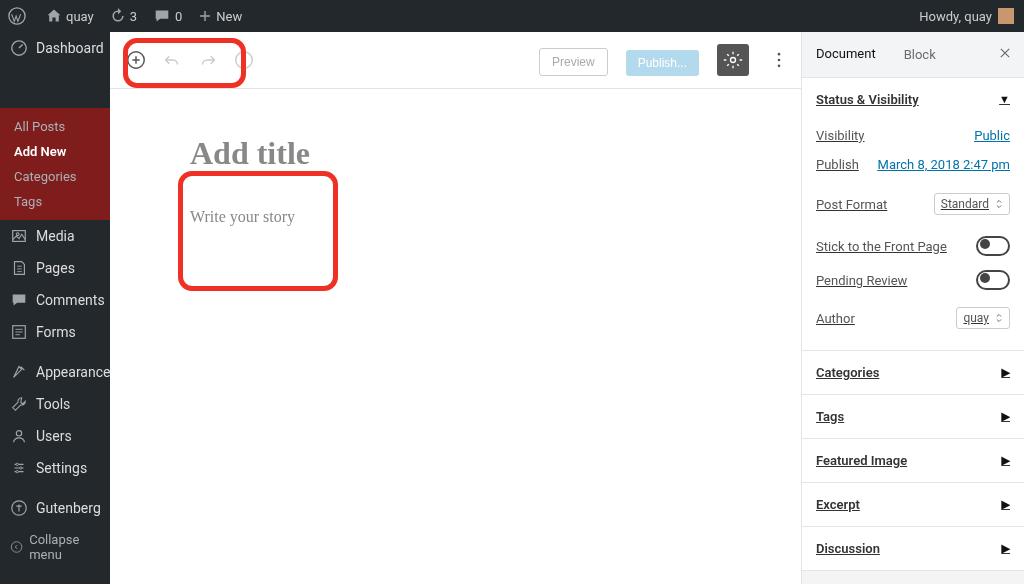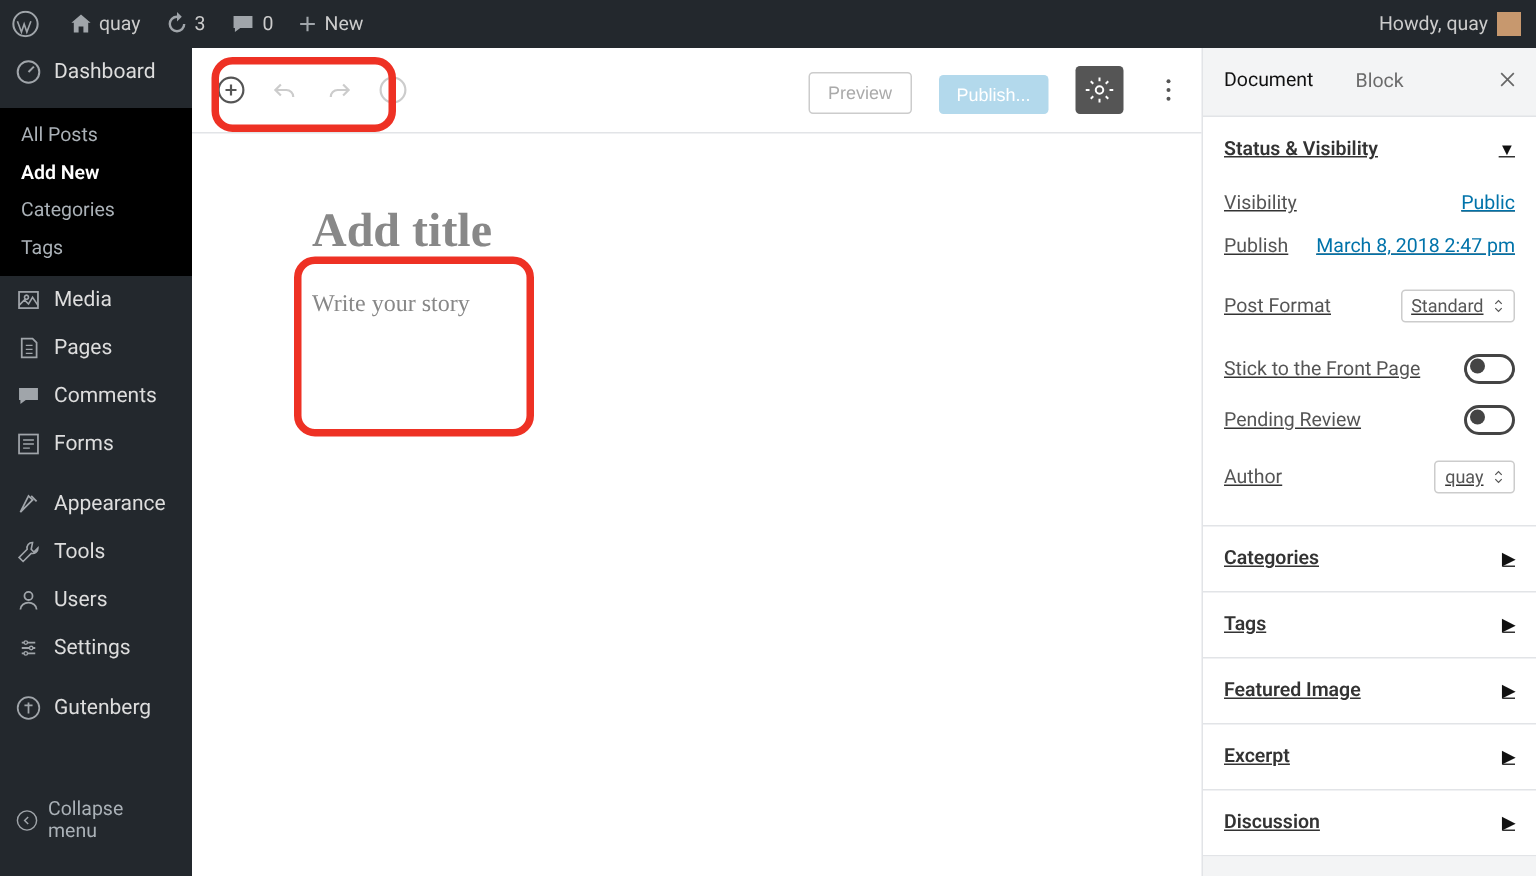--- a/index.html
+++ b/index.html
@@ -3,47 +3,47 @@
 <meta charset="utf-8">
 <style>
 html,body{margin:0;padding:0;font-family:-apple-system,BlinkMacSystemFont,"Segoe UI",Roboto,sans-serif;font-size:13px;color:#444;}
 body{background:#f1f1f1;width:1024px;height:584px;overflow:hidden;}
 .adminbar{height:32px;background:#23282d;color:#ccc;display:flex;align-items:center;justify-content:space-between;font-size:13px;}
 .ab-left,.ab-right{display:flex;align-items:center;height:100%;}
 .ab-item{display:flex;align-items:center;padding:0 8px;height:100%;cursor:default;color:#cccccc;}
 .ab-item svg{margin-right:4px;}
 .avatar{width:16px;height:16px;background:#c7986e;margin-left:6px;}
 .layer{display:flex;height:552px;}
-.sidebar{width:128px;background:#23282d;color:#ddd;font-size:13px;position:relative;}
+.sidebar{width:110px;background:#23282d;color:#ddd;font-size:13px;position:relative;}
 .menu-item{display:flex;align-items:center;padding:7px 10px;cursor:pointer;color:#ddd;}
 .menu-item svg{margin-right:8px;flex:0 0 18px;}
 .menu-sep{height:8px;}
 .menu-item.top{font-size:14px;}
 .menu-item.active{background:#0073aa;color:#fff;position:relative;}
 .menu-item.active::after{content:"";position:absolute;right:-8px;top:50%;transform:translateY(-50%);border:8px solid transparent;border-right-color:#fff;}
-.submenu{background:#000000;padding:6px 0;}
+.submenu{background:#7f1d1d;padding:6px 0;margin-top:36px;}
 .sub-item{padding:5px 14px;color:#aab1b7;font-size:13px;cursor:pointer;}
 .sub-item.active{color:#fff;font-weight:600;}
 .collapse{position:absolute;bottom:14px;left:0;right:0;display:flex;align-items:center;padding:8px 10px;color:#aab1b7;font-size:13px;cursor:pointer;}
 .collapse svg{margin-right:6px;}
 .content{flex:1;background:#fff;display:flex;position:relative;}
 .editor{flex:1;position:relative;display:flex;flex-direction:column;}
 .topbar{height:56px;border-bottom:1px solid #e2e4e7;display:flex;align-items:center;justify-content:space-between;padding:0 10px;}
 .tb-left{display:flex;align-items:center;gap:4px;}
 .tb-btn{width:32px;height:32px;display:flex;align-items:center;justify-content:center;cursor:pointer;border-radius:3px;}
 .tb-btn svg{stroke:#555;fill:none;}
 .tb-btn.disabled svg{stroke:#ccc;}
 .tb-right{display:flex;align-items:flex-end;gap:18px;}
 .btn-preview{border:1px solid #ccc;color:#aaa;padding:6px 12px;font-size:12px;background:#fff;border-radius:3px;}
 .btn-publish{background:#b3d9ec;color:#fff;padding:6px 12px;font-size:12px;border:none;border-radius:3px;}
 .gear-btn{background:#555;color:#fff;width:32px;height:32px;display:flex;align-items:center;justify-content:center;border-radius:3px;}
 .more-btn{width:24px;height:32px;display:flex;align-items:center;justify-content:center;}
 .canvas{flex:1;padding:40px 80px;}
 .title-ph{font-family:Georgia,serif;font-size:32px;font-weight:bold;color:#888;padding:6px 0;}
-.body-ph{font-family:Georgia,serif;font-size:16px;color:#888;margin-top:16px;}
+.body-ph{font-family:Georgia,serif;font-size:16px;color:#888;margin-top:30px;}
 .highlight1{position:absolute;border:5px solid #ee3124;border-radius:14px;pointer-events:none;}
 .hl-a{left:3px;top:-6px;width:113px;height:40px;}
 .hl-b{left:68px;top:82px;width:150px;height:110px;}
 .settings{width:222px;border-left:1px solid #e2e4e7;background:#fff;font-size:13px;color:#333;display:flex;flex-direction:column;overflow:hidden;}
 .settings-top{background:#f3f4f5;border-bottom:1px solid #e2e4e7;}
 .tabs{display:flex;align-items:center;}
 .tab{padding:14px 14px;color:#6b6b6b;cursor:pointer;}
 .tab.active{color:#111;border-bottom:2px solid transparent;}
 .tab-close{margin-left:auto;padding:10px 12px;cursor:pointer;color:#666;}
 .settings-body{flex:1;overflow-y:auto;text-decoration:underline;}

